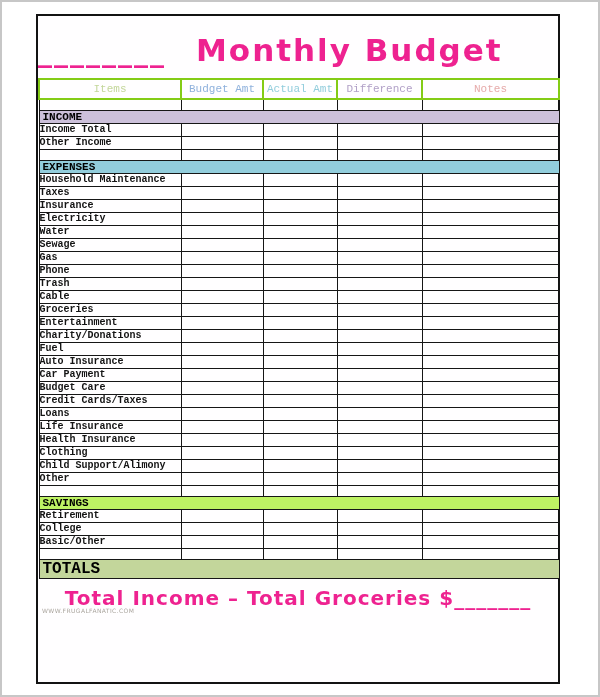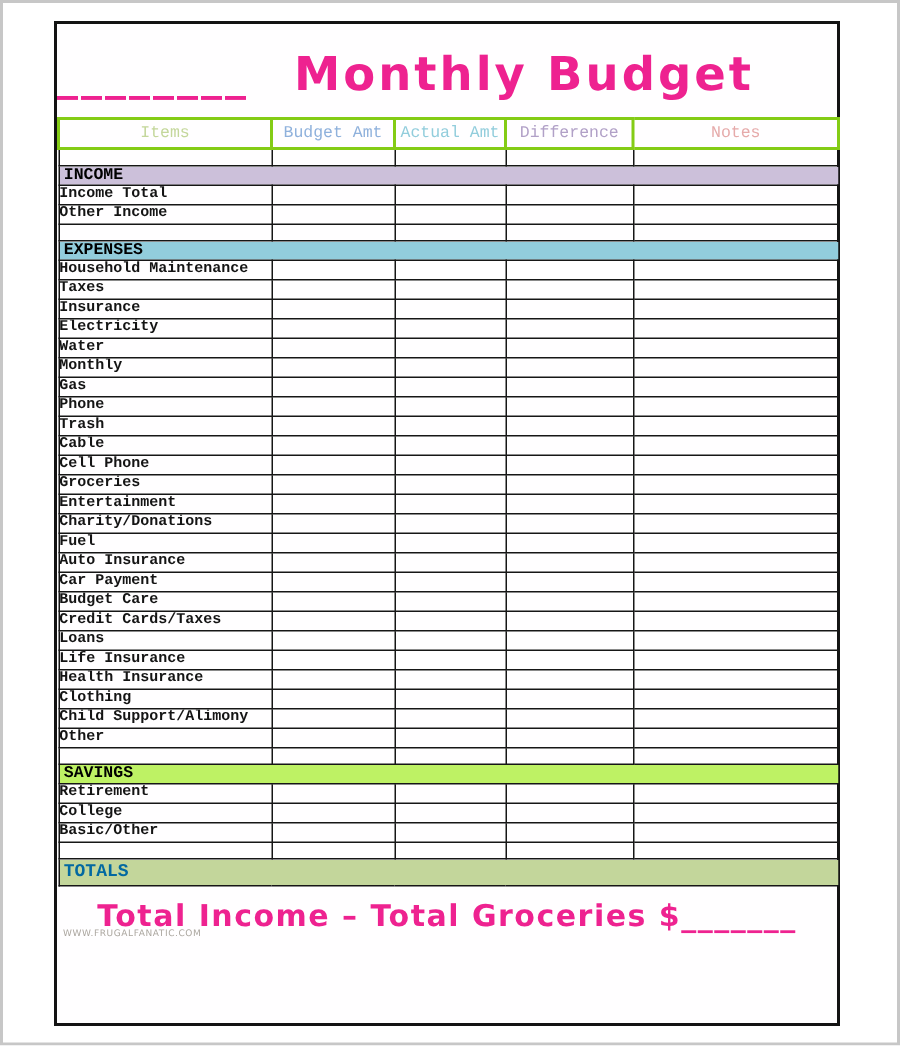--- a/index.html
+++ b/index.html
@@ -85,25 +85,25 @@
   tr.section-band td {
     height: 13px;
     font-size: 11px;
     font-weight: bold;
     text-align: left;
     padding-left: 3px;
     color: #000;
   }
   tr.totals-row td {
     height: 18px;
-    font-size: 12px;
+    font-size: 16px;
     font-weight: bold;
     text-align: left;
     padding-left: 3px;
-    color: #0369a1;
+    color: #000000;
   }
   
   .footer-area {
     position: relative;
     height: 40px;
   }
   .footer-formula {
     text-align: center;
     font-family: "DejaVu Sans", sans-serif;
     font-size: 20px;
@@ -214,21 +214,21 @@
           <td></td>
         </tr>
         <tr class="item-row">
           <td class="item-label">Water</td>
           <td></td>
           <td></td>
           <td></td>
           <td></td>
         </tr>
         <tr class="item-row">
-          <td class="item-label">Monthly</td>
+          <td class="item-label">Sewage</td>
           <td></td>
           <td></td>
           <td></td>
           <td></td>
         </tr>
         <tr class="item-row">
           <td class="item-label">Gas</td>
           <td></td>
           <td></td>
           <td></td>
@@ -243,27 +243,20 @@
         </tr>
         <tr class="item-row">
           <td class="item-label">Trash</td>
           <td></td>
           <td></td>
           <td></td>
           <td></td>
         </tr>
         <tr class="item-row">
           <td class="item-label">Cable</td>
-          <td></td>
-          <td></td>
-          <td></td>
-          <td></td>
-        </tr>
-        <tr class="item-row">
-          <td class="item-label">Cell Phone</td>
           <td></td>
           <td></td>
           <td></td>
           <td></td>
         </tr>
         <tr class="item-row">
           <td class="item-label">Groceries</td>
           <td></td>
           <td></td>
           <td></td>

